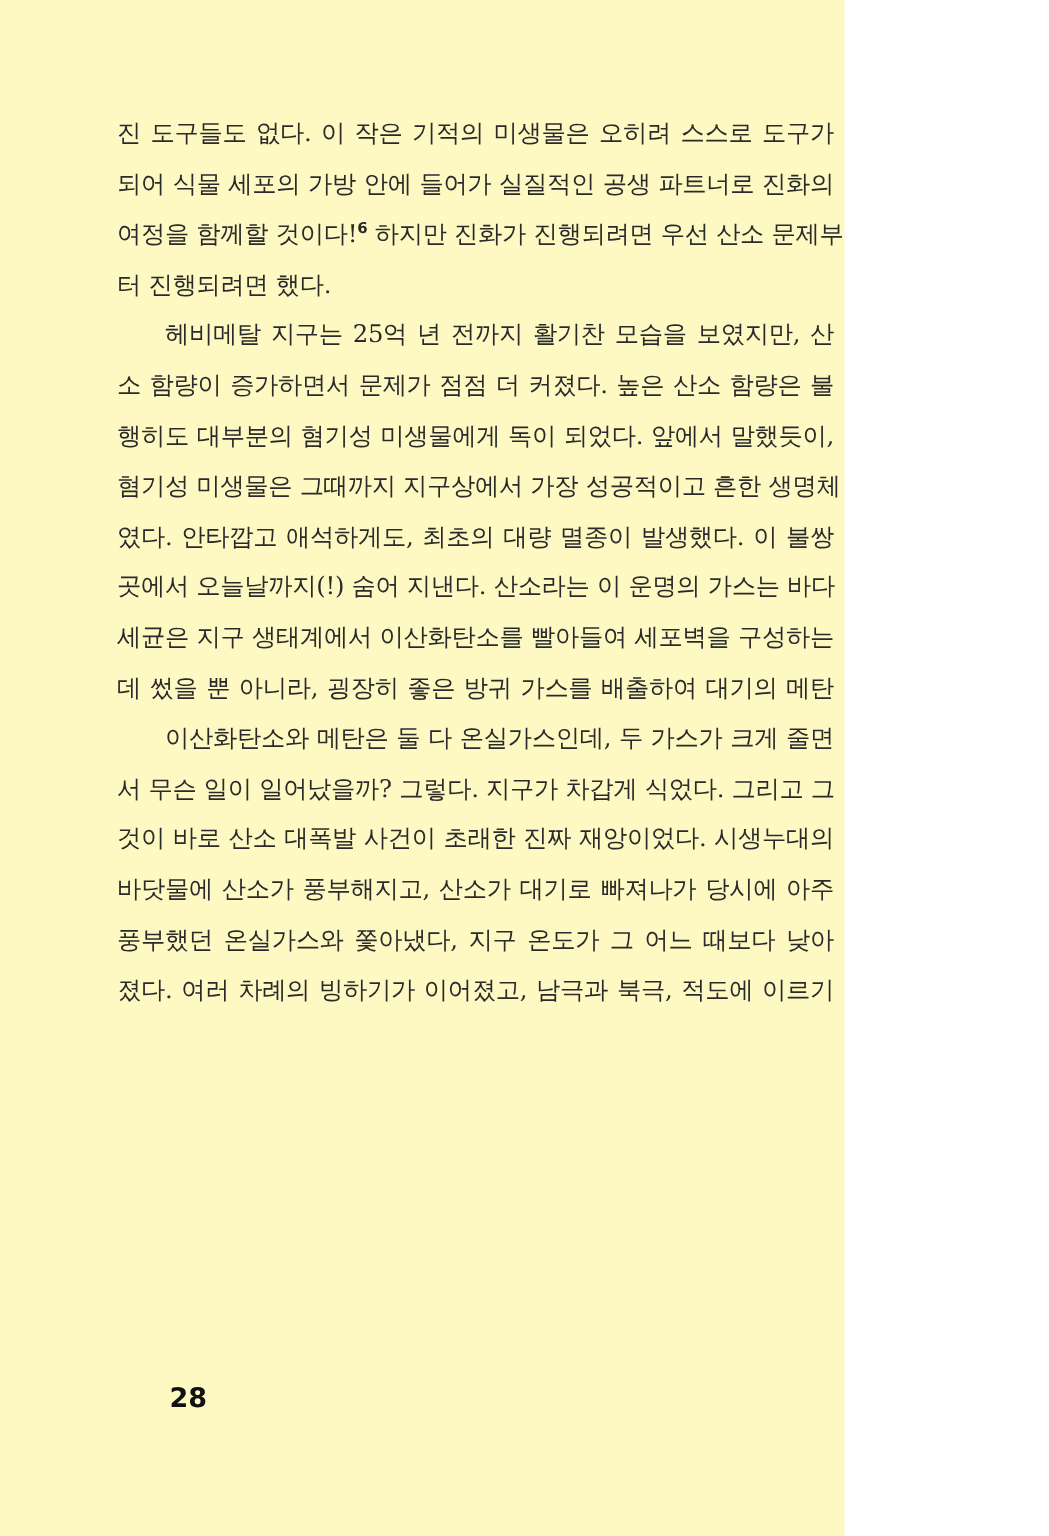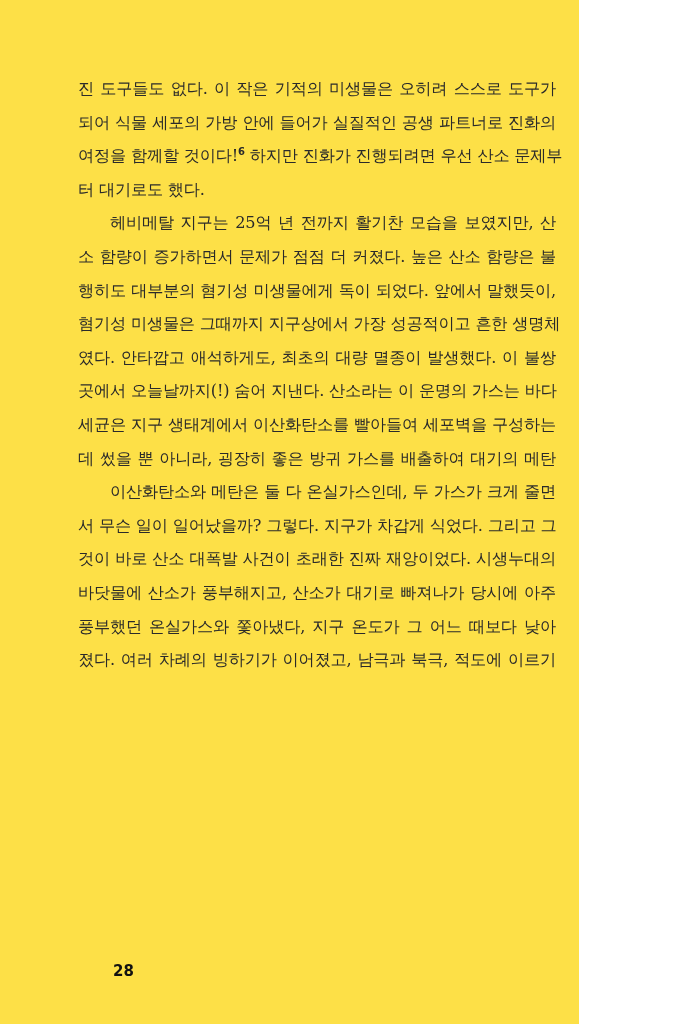--- a/index.html
+++ b/index.html
@@ -11,22 +11,21 @@
       width: 699px;
       height: 1024px;
       position: relative;
       overflow: hidden;
     }
     .page {
       position: absolute;
       left: 0; top: 0;
       width: 563px;
       height: 1024px;
-      background: #fde047;
-      padding-left: 16px;
+      background: #fef9c3;
     }
     .body-text {
       position: absolute;
       left: 78px;
       top: 72px;
       width: 478px;
       font-family: "DejaVu Serif", "Liberation Serif", serif;
       font-size: 16.2px;
       color: #2a2a2a;
     }
@@ -50,37 +49,36 @@
       font-size: 10px;
       vertical-align: 6px;
       line-height: 0;
     }
     .page-number {
       position: absolute;
       left: 113px;
       top: 922px;
       font-family: "DejaVu Sans", "Liberation Sans", sans-serif;
       font-weight: bold;
-      font-size: 15px;
+      font-size: 18px;
       color: #111111;
-      margin-top: 40px;
     }
   </style>
 </head>
 <body>
 
 <div class="page">
   <div class="body-text">
 
     <div class="line">진 도구들도 없다. 이 작은 기적의 미생물은 오히려 스스로 도구가</div>
     <div class="line">되어 식물 세포의 가방 안에 들어가 실질적인 공생 파트너로 진화의</div>
     <div class="line">
       <span>여정을 함께할 것이다!</span><sup class="fn">6</sup><span> 하지만 진화가 진행되려면 우선 산소 문제부</span>
     </div>
-    <div class="line last">터 대기로도 했다.</div>
+    <div class="line last">터 진행되려면 했다.</div>
 
     <div class="line indent">헤비메탈 지구는 25억 년 전까지 활기찬 모습을 보였지만, 산</div>
     <div class="line">소 함량이 증가하면서 문제가 점점 더 커졌다. 높은 산소 함량은 불</div>
     <div class="line">행히도 대부분의 혐기성 미생물에게 독이 되었다. 앞에서 말했듯이,</div>
     <div class="line">혐기성 미생물은 그때까지 지구상에서 가장 성공적이고 흔한 생명체</div>
     <div class="line">였다. 안타깝고 애석하게도, 최초의 대량 멸종이 발생했다. 이 불쌍</div>
     <div class="line">곳에서 오늘날까지(!) 숨어 지낸다. 산소라는 이 운명의 가스는 바다</div>
     <div class="line">세균은 지구 생태계에서 이산화탄소를 빨아들여 세포벽을 구성하는</div>
     <div class="line">데 썼을 뿐 아니라, 굉장히 좋은 방귀 가스를 배출하여 대기의 메탄</div>
 

